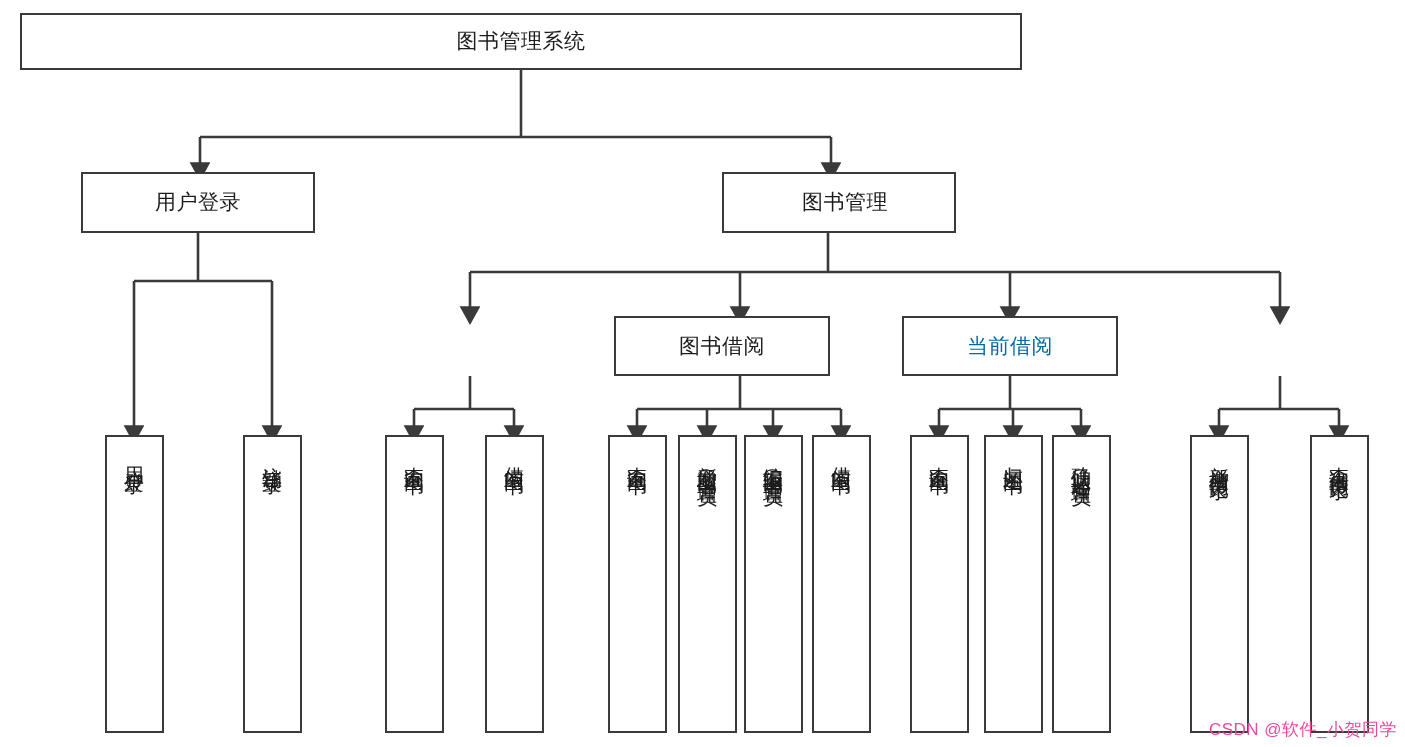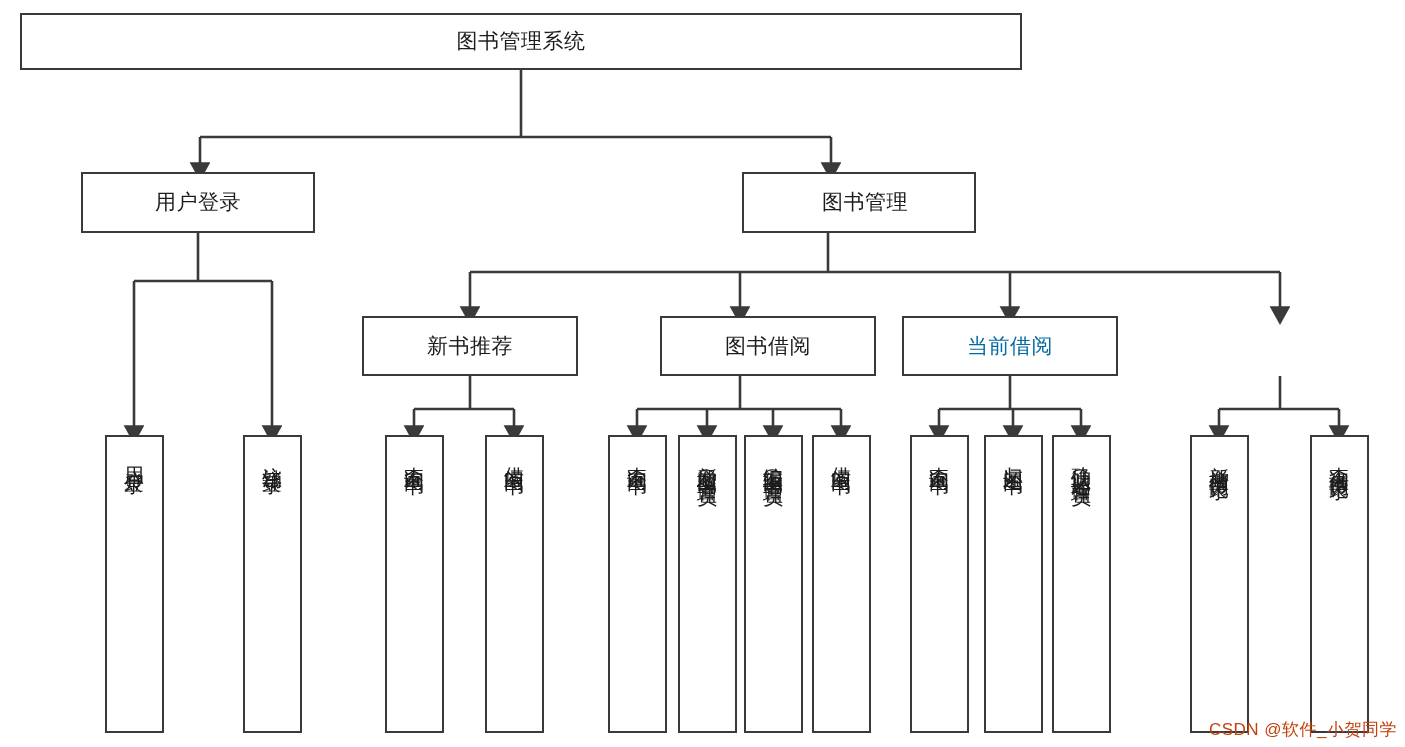--- a/index.html
+++ b/index.html
@@ -56,21 +56,21 @@
   .node-leaf {
     align-items: flex-start;
     justify-content: center;
     padding-top: 14px;
   }
   #watermark {
     position: absolute;
     right: 8px;
     bottom: 6px;
     font-size: 17px;
-    color: #c2410c;
+    color: #ec4899;
     letter-spacing: 0.5px;
     white-space: nowrap;
     z-index: 5;
   }
 </style>
 </head>
 <body>
 
 <div id="diagram-root" style="background: rgb(255, 255, 255);">
 
@@ -124,28 +124,25 @@
     </g>
   </svg>
 
   <div class="node node-root" style="left: 20px; top: 13px; width: 1002px; height: 57px; border-color: rgb(58, 58, 58);">
     <span class="node-label" style="color: rgb(28, 28, 28);">图书管理系统</span>
   </div>
 
   <div class="node node-tier2" style="left: 81px; top: 172px; width: 234px; height: 61px; border-color: rgb(58, 58, 58);">
     <span class="node-label" style="color: rgb(28, 28, 28);">用户登录</span>
   </div>
-  <div class="node node-tier2" style="left: 742px; top: 172px; width: 234px; height: 61px; border-color: rgb(58, 58, 58); padding-left: 12px;">
+  <div class="node node-tier2" style="left: 722px; top: 172px; width: 234px; height: 61px; border-color: rgb(58, 58, 58); padding-left: 12px;">
     <span class="node-label" style="color: rgb(28, 28, 28);">图书管理</span>
   </div>
 
-  <div class="node node-tier3" style="left: 362px; top: 316px; width: 216px; height: 60px; border-color: rgb(58, 58, 58);">
-    <span class="node-label" style="color: rgb(28, 28, 28);">新书推荐</span>
-  </div>
-  <div class="node node-tier3" style="left: 660px; top: 316px; width: 216px; height: 60px; border-color: rgb(58, 58, 58);">
+  <div class="node node-tier3" style="left: 614px; top: 316px; width: 216px; height: 60px; border-color: rgb(58, 58, 58);">
     <span class="node-label" style="color: rgb(28, 28, 28);">图书借阅</span>
   </div>
   <div class="node node-tier3" style="left: 902px; top: 316px; width: 216px; height: 60px; border-color: rgb(58, 58, 58);">
     <span class="node-label" style="color: #0369a1;">当前借阅</span>
   </div>
 
   <div class="node node-leaf" style="left: 105px; top: 435px; width: 59px; height: 298px; border-color: rgb(58, 58, 58);">
     <span class="node-label" style="color: rgb(28, 28, 28);">用户登录</span>
   </div>
   <div class="node node-leaf" style="left: 243px; top: 435px; width: 59px; height: 298px; border-color: rgb(58, 58, 58);">

